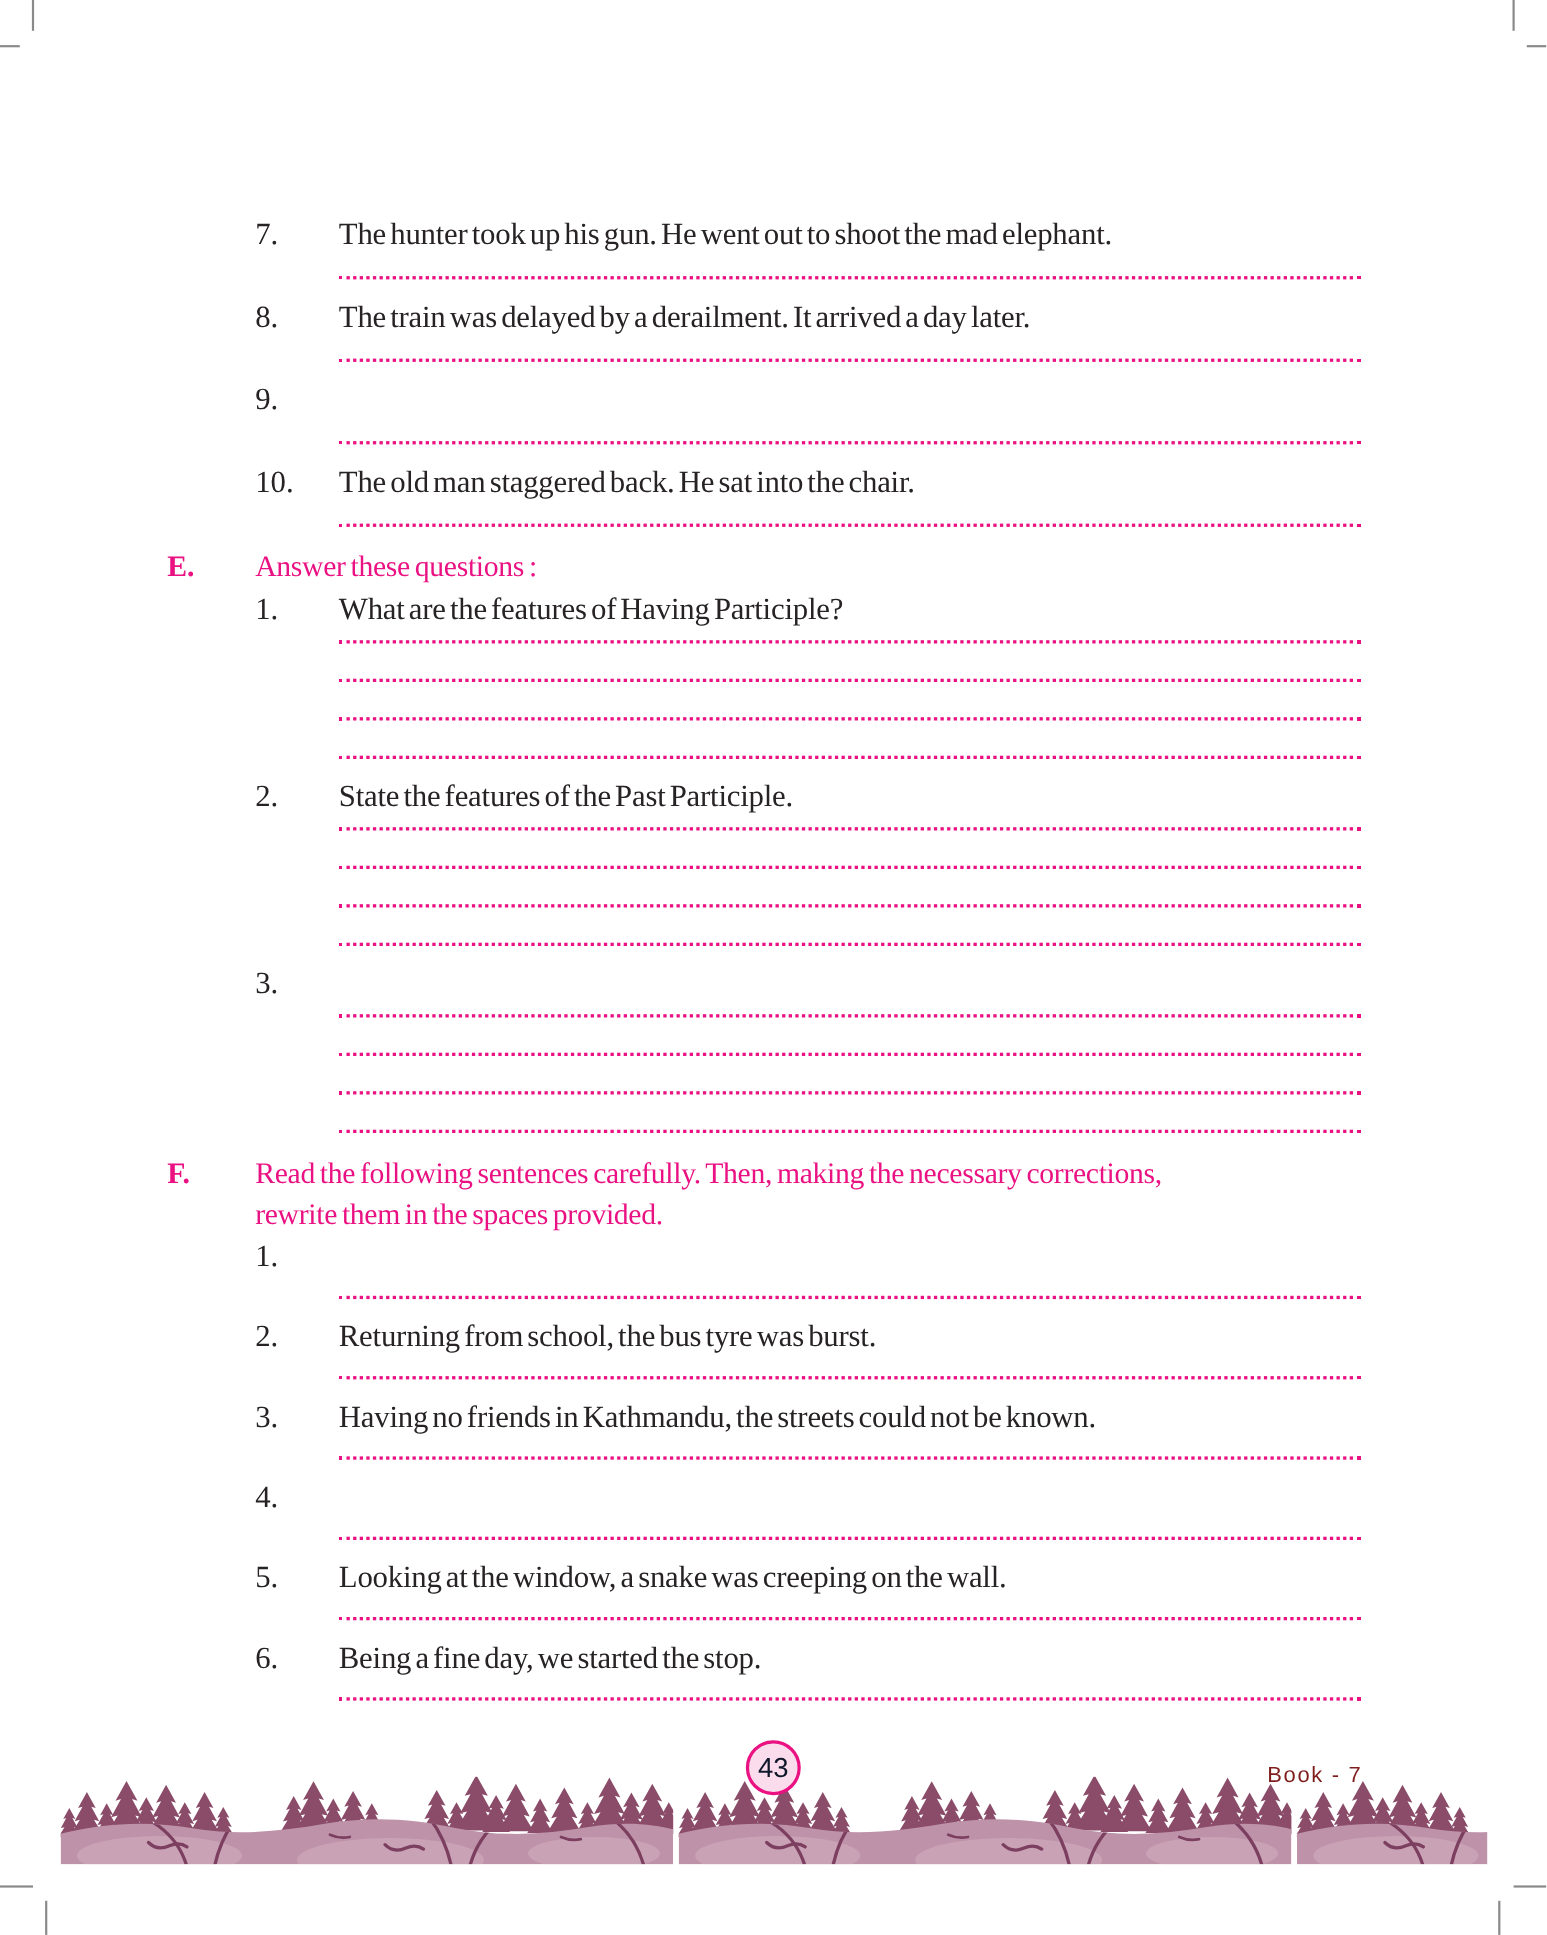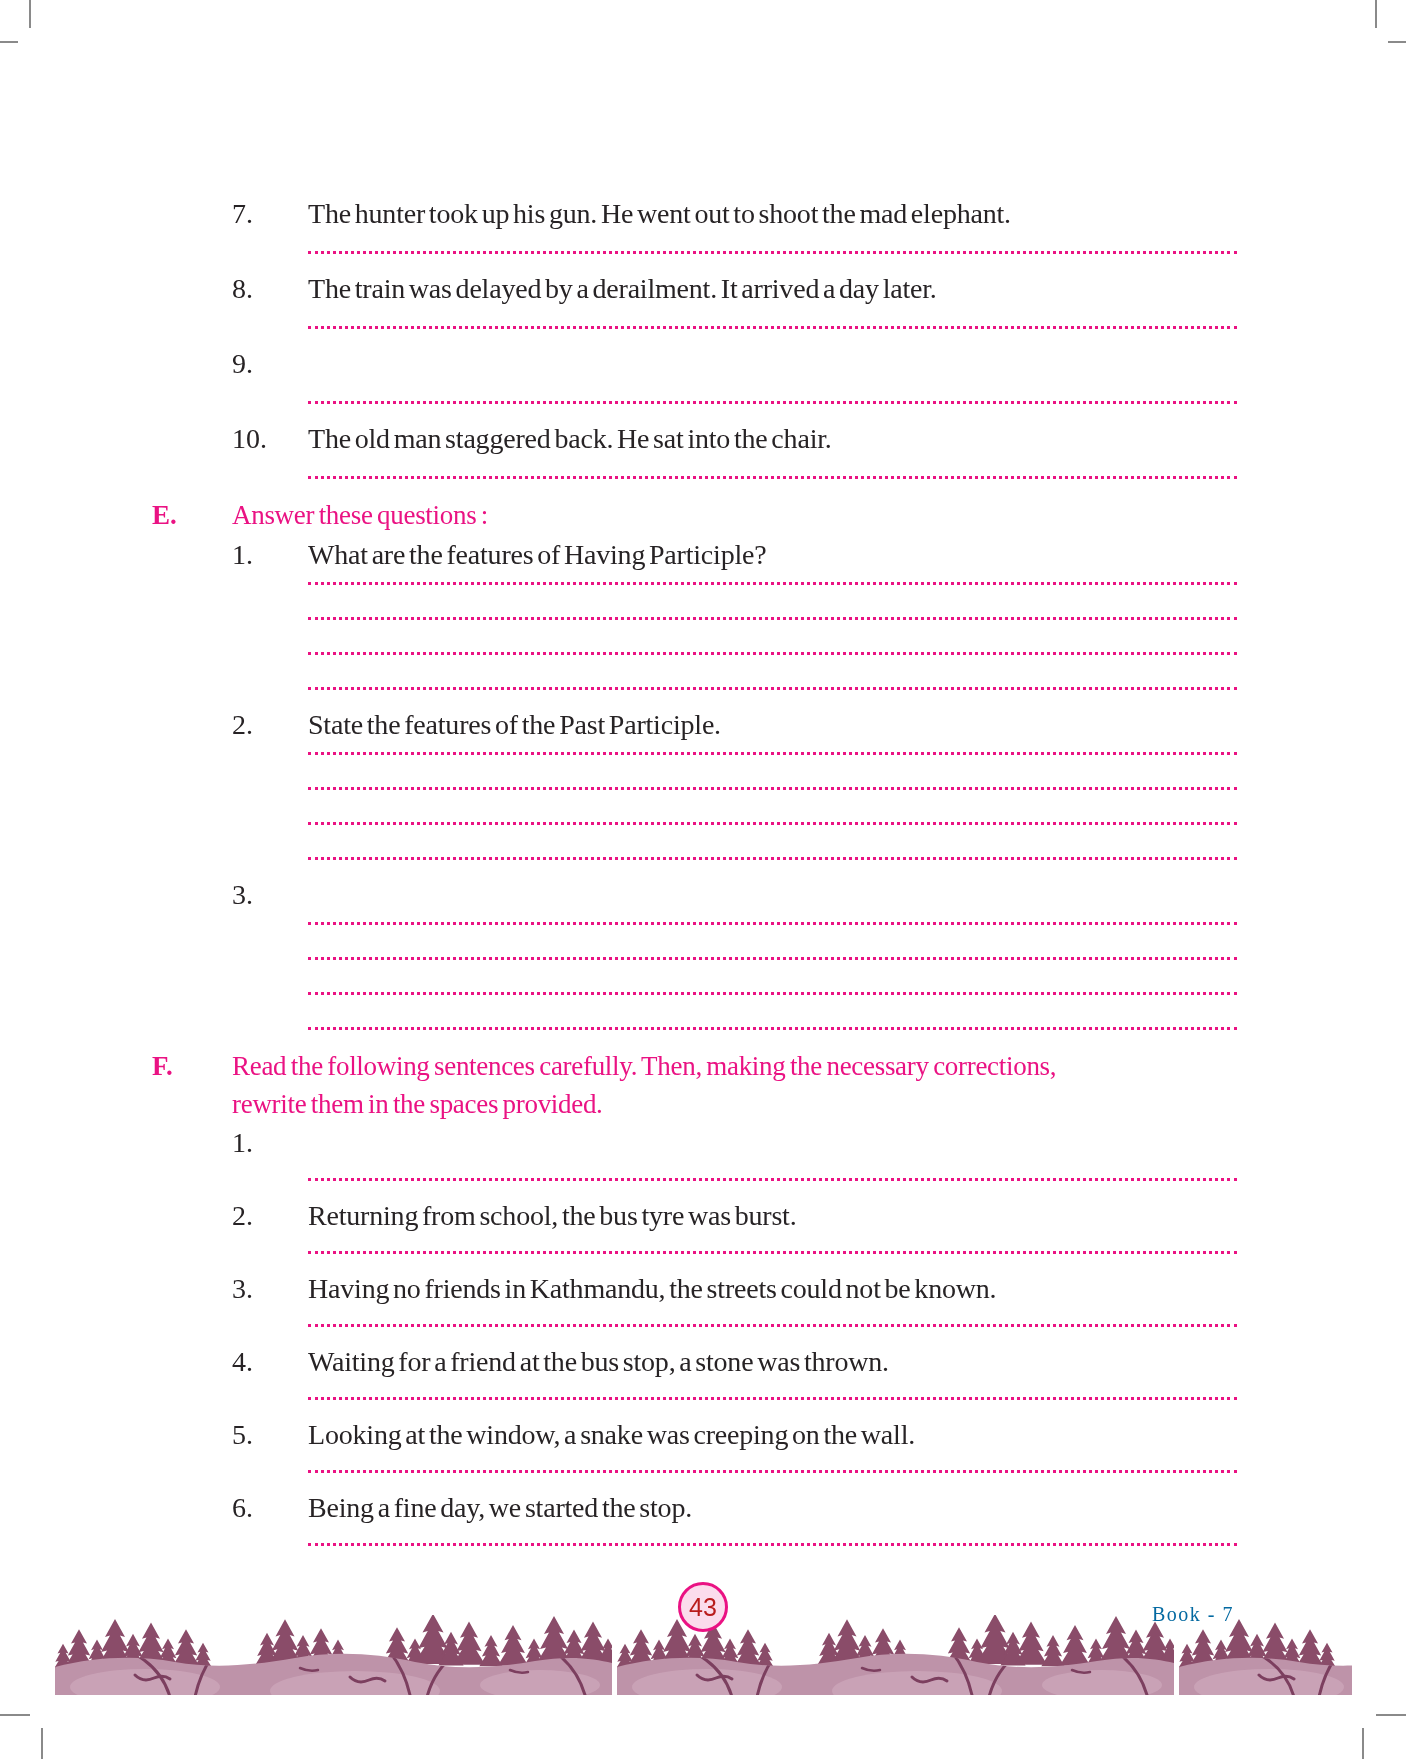--- a/index.html
+++ b/index.html
@@ -23,25 +23,25 @@
   .num{position:absolute;left:232px;font-size:28px;line-height:34px;white-space:nowrap;}
   .txt{position:absolute;left:308px;font-size:28px;line-height:34px;white-space:nowrap;word-spacing:-3px;letter-spacing:-0.2px;}
   .letter{position:absolute;left:152px;font-size:27px;line-height:34px;font-weight:700;color:var(--accent-pink);}
   .heading{position:absolute;left:232px;font-size:27px;line-height:34px;font-weight:400;color:var(--accent-pink);white-space:nowrap;word-spacing:-2px;letter-spacing:-0.3px;}
   .dots{position:absolute;left:308px;width:929px;height:0;border-bottom:3px dotted var(--accent-pink);}
   
   .page-circle{
     position:absolute;left:678px;top:1582px;width:50px;height:50px;border-radius:50%;
     background:var(--page-circle-fill);border:3px solid var(--accent-pink);box-sizing:border-box;
     display:flex;align-items:center;justify-content:center;
-    font-family:"Liberation Sans","DejaVu Sans",sans-serif;font-size:25px;color:#b91c1c;z-index:5;
+    font-family:"Liberation Sans","DejaVu Sans",sans-serif;font-size:25px;color:#0f172a;z-index:5;
   }
   .book-label{
     position:absolute;left:1152px;top:1603px;z-index:5;
-    font-family:Liberation Serif, serif;font-size:20px;color:#0369a1;letter-spacing:1.5px;white-space:nowrap;
+    font-family:Liberation Sans, sans-serif;font-size:20px;color:#7f1d1d;letter-spacing:1.5px;white-space:nowrap;
   }
   .forest-strip{
     position:absolute;left:55px;top:1615px;width:1297px;height:80px;
     display:flex;gap:5px;overflow:hidden;z-index:1;
   }
   .forest-strip svg{flex:0 0 557px;width:557px;height:80px;display:block;}
   .hidden-defs{position:absolute;width:0;height:0;overflow:hidden;}
 </style>
 </head>
 <body>
@@ -104,21 +104,20 @@
 
   <div class="num" style="top:1199px">2.</div>
   <div class="txt" style="top:1199px">Returning from school, the bus tyre was burst.</div>
   <div class="dots" style="top:1251px"></div>
 
   <div class="num" style="top:1272px">3.</div>
   <div class="txt" style="top:1272px">Having no friends in Kathmandu, the streets could not be known.</div>
   <div class="dots" style="top:1324px"></div>
 
   <div class="num" style="top:1345px">4.</div>
-  <div class="txt" style="top:1345px">Waiting for a friend at the bus stop, a stone was thrown.</div>
   <div class="dots" style="top:1397px"></div>
 
   <div class="num" style="top:1418px">5.</div>
   <div class="txt" style="top:1418px">Looking at the window, a snake was creeping on the wall.</div>
   <div class="dots" style="top:1470px"></div>
 
   <div class="num" style="top:1491px">6.</div>
   <div class="txt" style="top:1491px">Being a fine day, we started the stop.</div>
   <div class="dots" style="top:1543px"></div>
 

